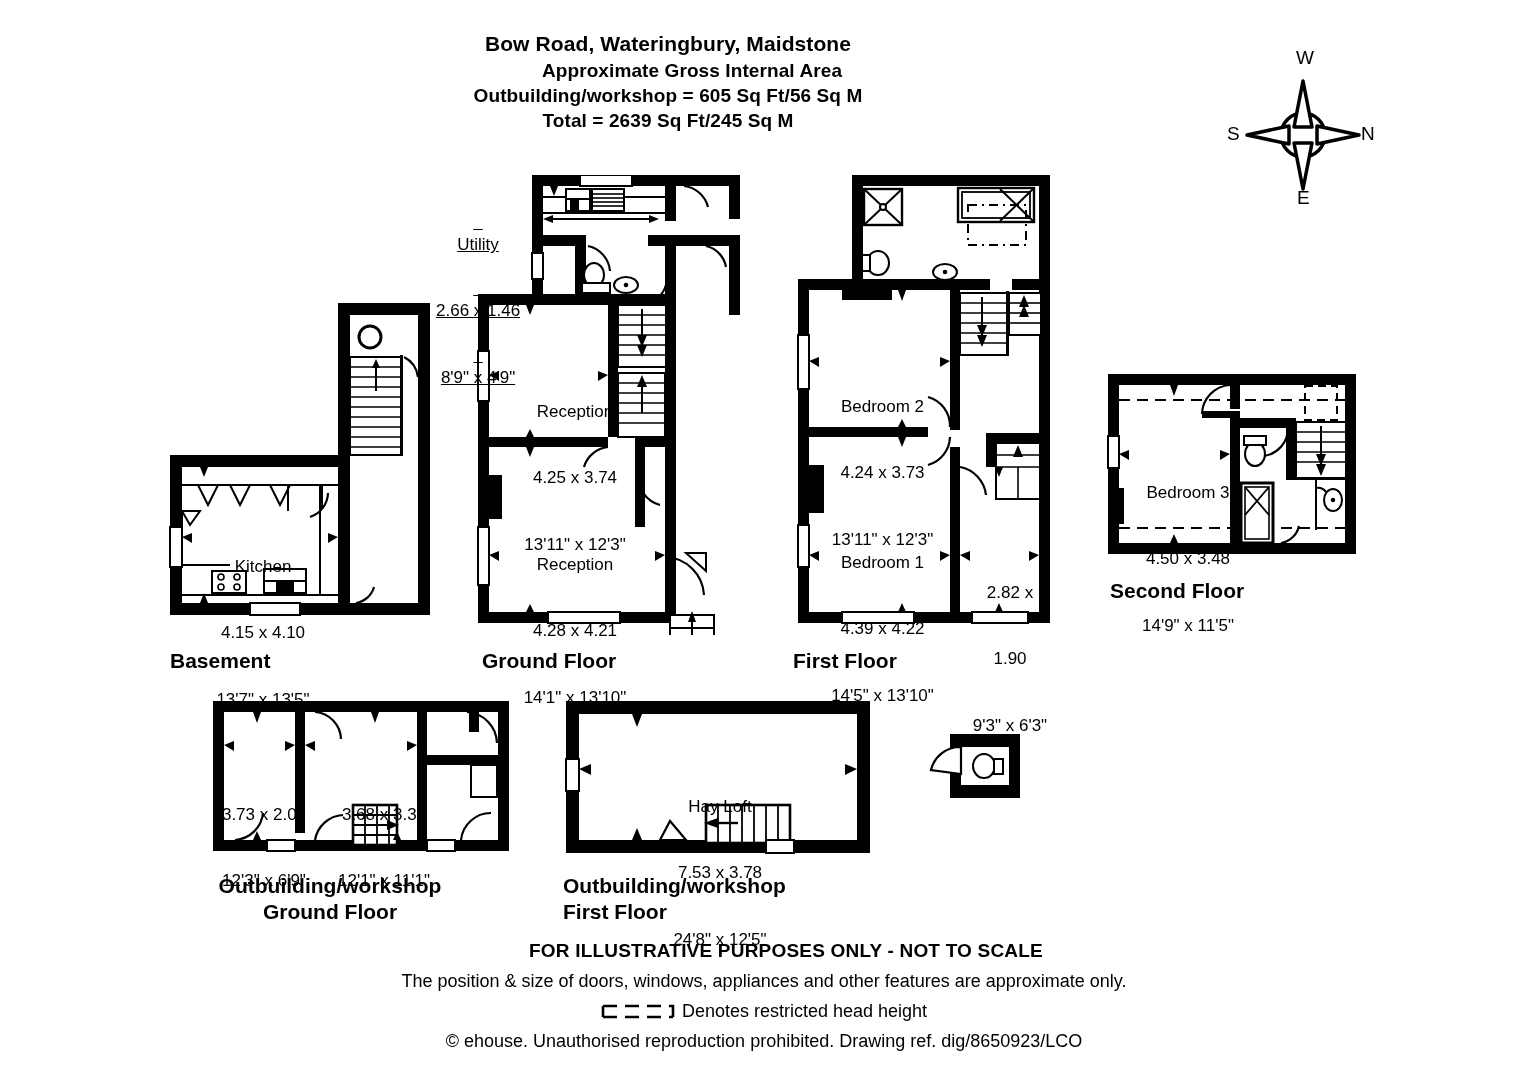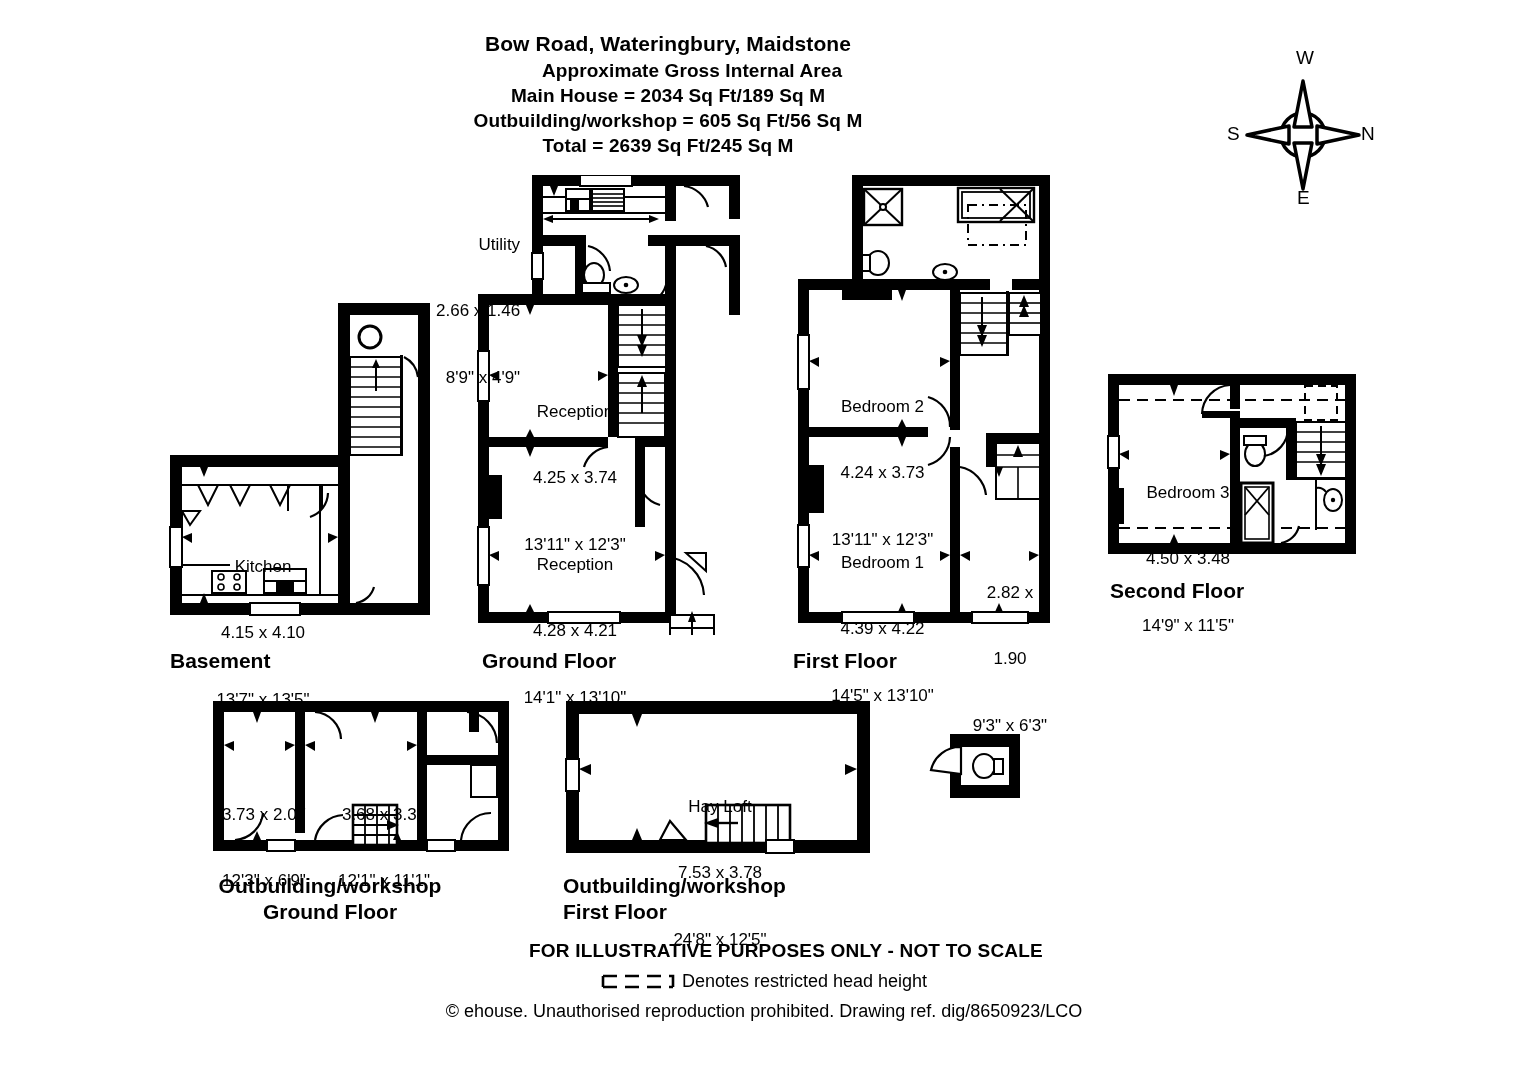--- a/index.html
+++ b/index.html
@@ -35,38 +35,37 @@
   
   .caption{position:absolute;font-size:21px;font-weight:bold;white-space:pre;line-height:1.25;}
 
   
   .roomlabel{position:absolute;text-align:center;font-size:17px;line-height:1.30;white-space:pre;}
   .roomlabel .nm{display:block;}
   .roomlabel .d1{display:block;text-align:center;}
   .roomlabel .d2{display:block;}
 
   
-  #utility-label{position:absolute;left:436px;top:190px;font-size:17px;line-height:1.30;text-align:right;white-space:pre;}
+  #utility-label{position:absolute;left:436px;top:190px;font-size:17px;line-height:1.30;text-align:center;white-space:pre;text-decoration:underline;}
 
   
   #footer{position:absolute;left:0;top:940px;width:1528px;text-align:center;}
   #footer .f1{font-size:19px;font-weight:bold;letter-spacing:.2px;margin-bottom:9px;padding-left:44px;}
   #footer .f2{font-size:18px;margin-bottom:9px;}
   #footer .f3{font-size:18px;margin-bottom:9px;display:flex;justify-content:center;align-items:center;gap:7px;}
   #footer .f4{font-size:18px;}
   .dashbox{display:inline-block;width:74px;height:15px;position:relative;}
   .dashbox svg{display:block;}
 </style>
 </head>
 <body>
 
 <div id="title-block">
   <div class="t t1">Bow Road, Wateringbury, Maidstone</div>
   <div class="t t2">Approximate Gross Internal Area</div>
-  <div class="t t3">Main House = 2034 Sq Ft/189 Sq M</div>
   <div class="t t4">Outbuilding/workshop = 605 Sq Ft/56 Sq M</div>
   <div class="t t5">Total = 2639 Sq Ft/245 Sq M</div>
 </div>
 
 <div id="compass" class="abs">
   <svg width="150" height="145" viewBox="0 0 150 145">
     <circle cx="75" cy="80" r="22" fill="#ffffff" stroke="#000" stroke-width="3.5"></circle>
 
     <path d="M75 26 L84 72 L66 72 Z" fill="#ffffff" stroke="#000" stroke-width="3.5" stroke-linejoin="round"></path>
 
@@ -666,20 +665,21 @@
       <ellipse cx="56" cy="36" rx="11" ry="12" fill="#fff" stroke="#000" stroke-width="2"></ellipse>
       <rect x="66" y="29" width="9" height="15" fill="#fff" stroke="#000" stroke-width="2"></rect>
     </g>
 
     <path d="M33 17 A 30 30 0 0 0 3 40 L33 44 Z" fill="#fff" stroke="#000" stroke-width="2.2"></path>
   </svg>
 </div>
 
 <div id="footer">
   <div class="f1">FOR ILLUSTRATIVE PURPOSES ONLY - NOT TO SCALE</div>
+  <div class="f2">The position &amp; size of doors, windows, appliances and other features are approximate only.</div>
   <div class="f3">
     <span class="dashbox">
       <svg width="74" height="15" viewBox="0 0 74 15">
         <path d="M2 2 L2 13 M2 2 L16 2 M24 2 L38 2 M46 2 L60 2 M68 2 L72 2 L72 13
                  M2 13 L16 13 M24 13 L38 13 M46 13 L60 13 M68 13 L72 13" fill="none" stroke="#000" stroke-width="2.6"></path>
       </svg>
     </span>
     <span>Denotes restricted head height</span>
   </div>
   <div class="f4">© ehouse. Unauthorised reproduction prohibited. Drawing ref. dig/8650923/LCO</div>

